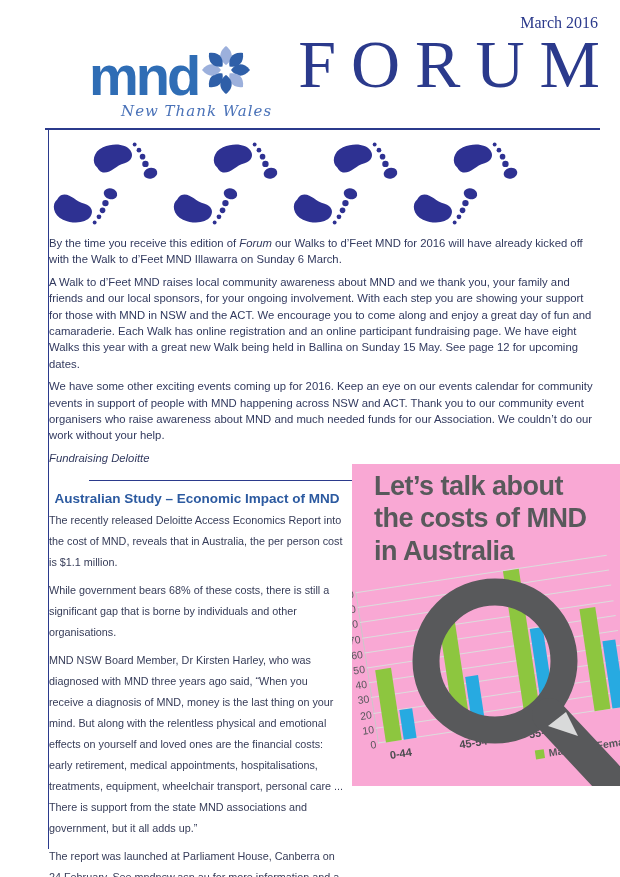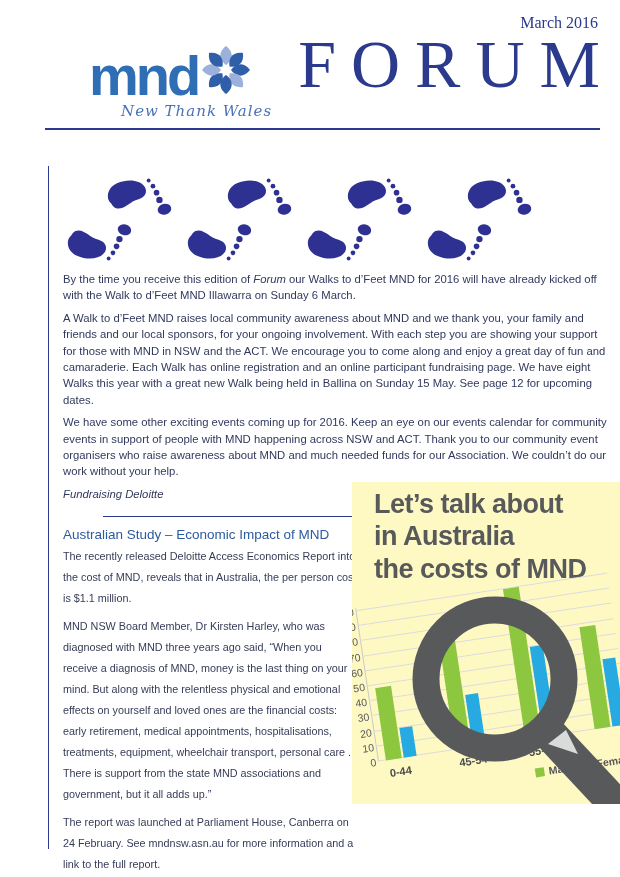--- a/index.html
+++ b/index.html
@@ -37,48 +37,48 @@
     position:absolute;right:0;top:-10px;
     font-family:"Liberation Serif", serif;
     font-size:68px;color:#2b3a8c;letter-spacing:15px;margin-right:-15px;
     line-height:1;
   }
   .masthead-rule{position:absolute;top:128px;left:45px;right:20px;height:2px;background:#2b3a8c;}
 
   
   .content{
     position:absolute;top:130px;left:48px;right:20px;bottom:28px;
-    border-left:1.5px solid #2b3a8c;padding-left:14px;margin-top:36px;
+    border-left:1.5px solid #2b3a8c;padding-left:0;
   }
 
   
   .footprints{margin-top:10px;}
   .fp-row{display:flex;height:42px;}
   .fp-row1{padding-left:41px;gap:48px;}
   .fp-row2{padding-left:1px;gap:48px;margin-top:3px;}
   .fp-row svg{width:72px;height:42px;flex:0 0 auto;}
   .fp-row2 svg{transform:scaleY(-1);}
 
   
   .intro{margin-top:8px;width:546px;color:#31395e;font-size:11.3px;line-height:16.4px;}
   .intro p{margin:0 0 6px 0;}
   .sig-name{font-weight:bold;font-style:italic;margin-bottom:0 !important;}
   .sig-title{font-style:italic;}
 
   .section-divider{width:418px;border:none;border-top:1.5px solid #2b3a8c;margin:14px 0 4px 40px;}
 
   
   .study{width:296px;margin-top:10px;}
-  .study-heading{font-size:13.5px;font-weight:normal;color:#2c5aa0;margin:0 0 4px 0;}
+  .study-heading{font-size:13.5px;font-weight:bold;color:#2c5aa0;margin:0 0 4px 0;text-align:center;}
   .study p{margin:0 0 7px 0;font-size:10.8px;line-height:21px;color:#363c58;}
 
   
   .infographic{
-    position:absolute;left:352px;top:482px;width:268px;height:322px;
-    overflow:hidden;background:#fef9c3;
+    position:absolute;left:352px;top:464px;width:268px;height:322px;
+    overflow:hidden;background:#f9a8d4;
   }
   .info-heading{
     margin:6px 0 0 22px;font-size:27px;font-weight:bold;color:#58595b;
     line-height:1.2;letter-spacing:-0.5px;
   }
   .info-heading span{display:block;}
   .chart{
     position:absolute;left:30px;top:124px;width:236px;height:155px;
     transform:rotate(-8.5deg);transform-origin:0 155px;
   }
@@ -183,31 +183,32 @@
       <p>A Walk to d’Feet MND raises local community awareness about MND and we thank you, your family and friends and our local sponsors, for your ongoing involvement. With each step you are showing your support for those with MND in NSW and the ACT. We encourage you to come along and enjoy a great day of fun and camaraderie. Each Walk has online registration and an online participant fundraising page. We have eight Walks this year with a great new Walk being held in Ballina on Sunday 15 May. See page 12 for upcoming dates.</p>
       <p>We have some other exciting events coming up for 2016. Keep an eye on our events calendar for community events in support of people with MND happening across NSW and ACT. Thank you to our community event organisers who raise awareness about MND and much needed funds for our Association. We couldn’t do our work without your help.</p>
       <p class="sig-title">Fundraising Deloitte</p>
     </div>
 
     <hr class="section-divider">
 
     <div class="study">
       <h2 class="study-heading">Australian Study – Economic Impact of MND</h2>
       <p>The recently released Deloitte Access Economics Report into the cost of MND, reveals that in Australia, the per person cost is $1.1 million.</p>
+      <p>While government bears 68% of these costs, there is still a significant gap that is borne by individuals and other organisations.</p>
       <p>MND NSW Board Member, Dr Kirsten Harley, who was diagnosed with MND three years ago said, “When you receive a diagnosis of MND, money is the last thing on your mind. But along with the relentless physical and emotional effects on yourself and loved ones are the financial costs: early retirement, medical appointments, hospitalisations, treatments, equipment, wheelchair transport, personal care ... There is support from the state MND associations and government, but it all adds up.”</p>
       <p>The report was launched at Parliament House, Canberra on 24 February. See mndnsw.asn.au for more information and a link to the full report.</p>
     </div>
 
   </div>
 
   <div class="infographic">
     <div class="info-heading">
       <span>Let’s talk about</span>
+      <span>the costs of MND</span>
       <span>in Australia</span>
-      <span>the costs of MND</span>
     </div>
 
     <div class="chart">
       <div class="yaxis-line"></div>
       <div style="position:absolute;inset:0;">
           <div class="gridline" style="bottom: 0px;"></div>
           <span class="ylabel" style="bottom: -6px;">0</span>
           <div class="gridline" style="bottom: 15.2px;"></div>
           <span class="ylabel" style="bottom: 9.2px;">10</span>
           <div class="gridline" style="bottom: 30.4px;"></div>

